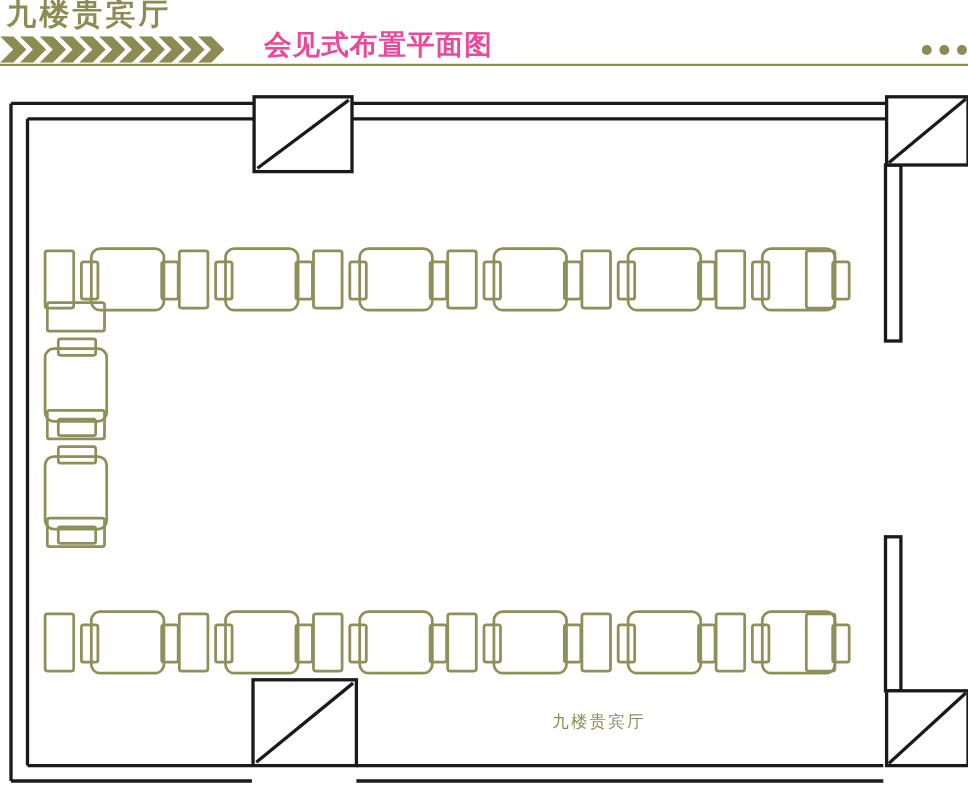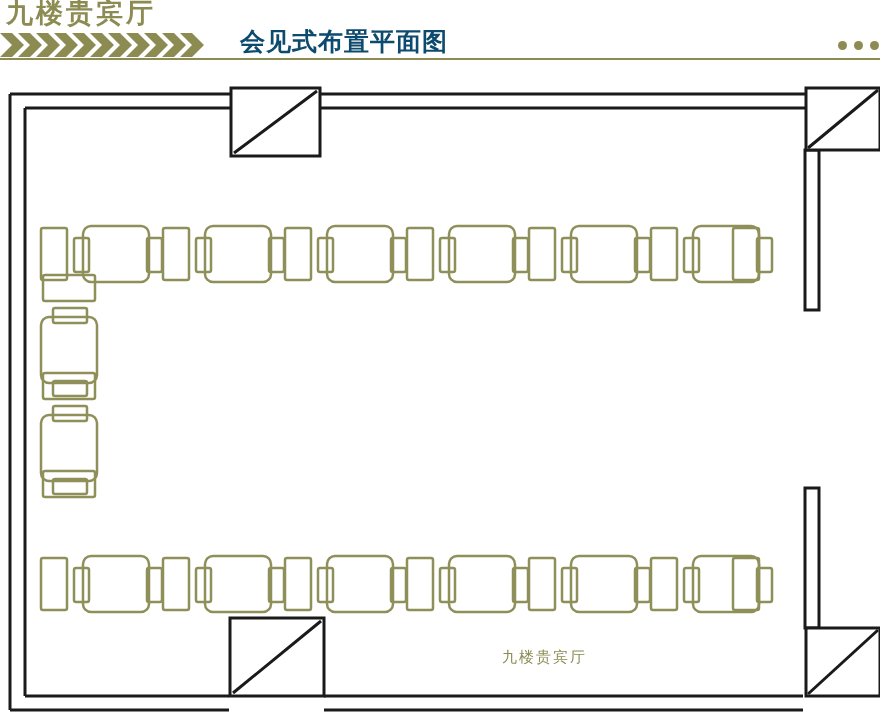--- a/index.html
+++ b/index.html
@@ -30,21 +30,21 @@
   }
   #chevron-strip {
     position: absolute; left: 0px; top: 33px;
     width: 215px; height: 24px;
   }
   #plan-subtitle {
     position: absolute; left: 240px; top: 27px;
     font-size: 25px; line-height: 29px;
     font-weight: bold;
     letter-spacing: 1px;
-    color: #0c4a6e;
+    color: #ec4899;
     white-space: nowrap;
     font-family: "Liberation Serif", "DejaVu Serif", serif;
   }
   #header-rule {
     position: absolute; left: 0px; top: 58px;
     width: 880px; height: 2px;
     background: #8b8b52;
   }
   .header-dot {
     position: absolute; top: 41px;

